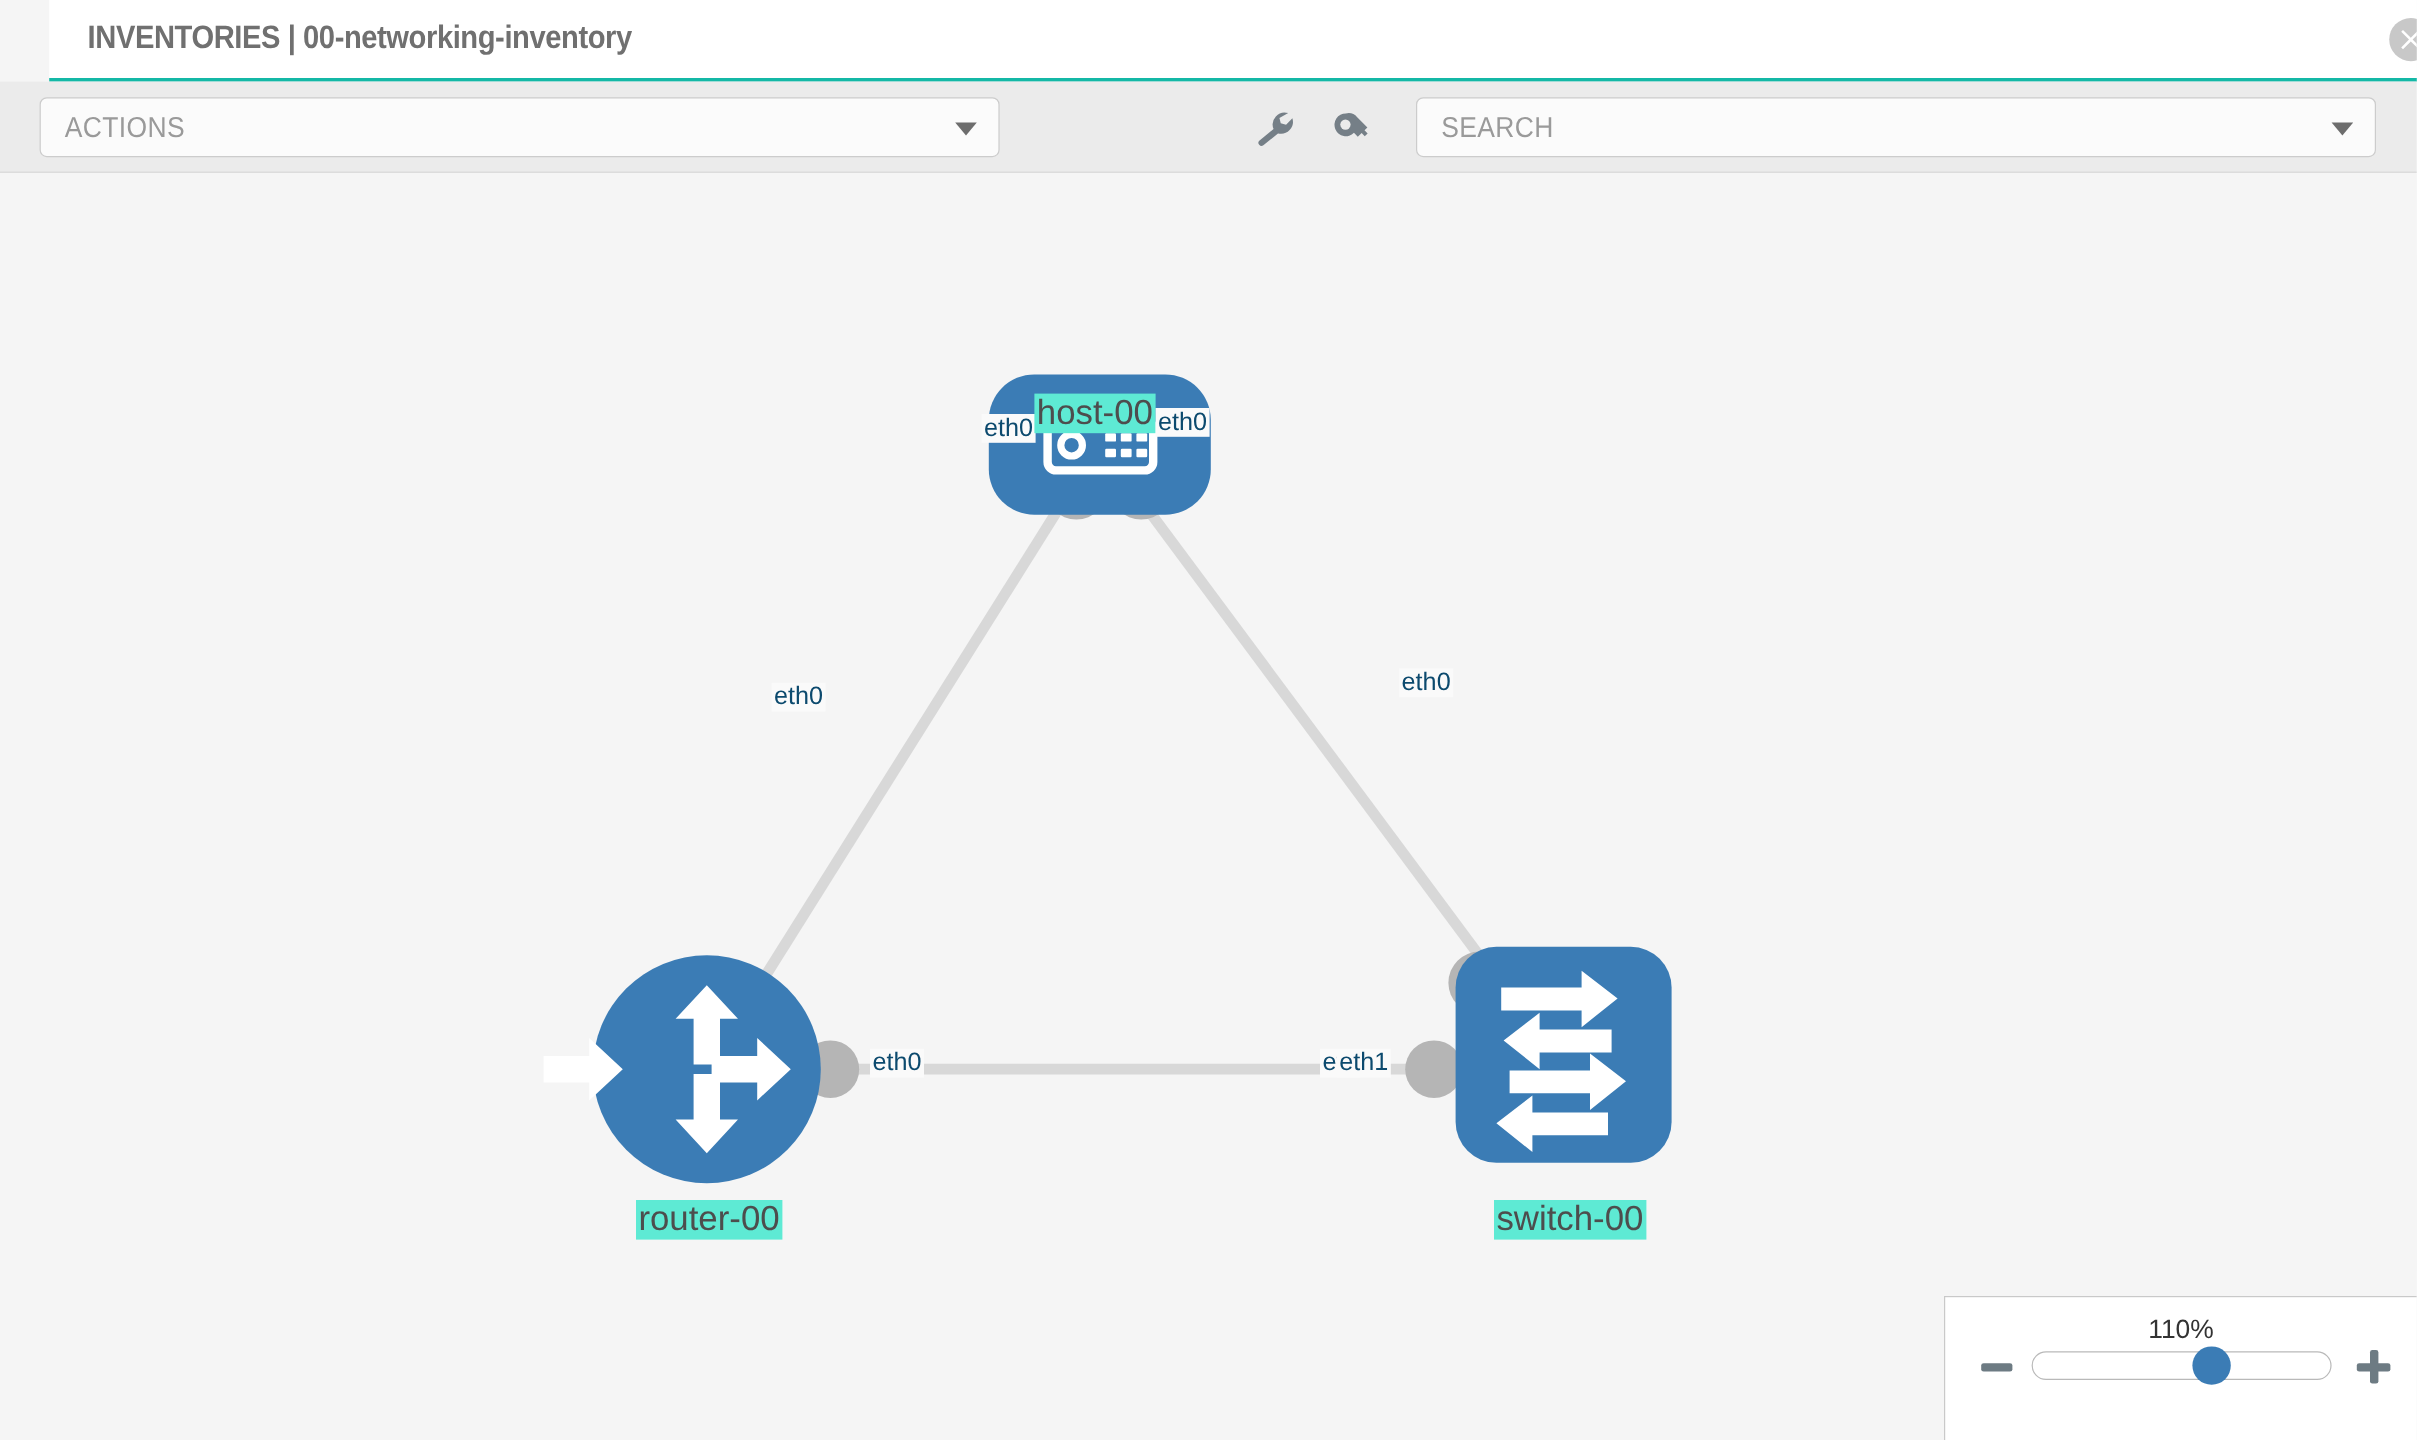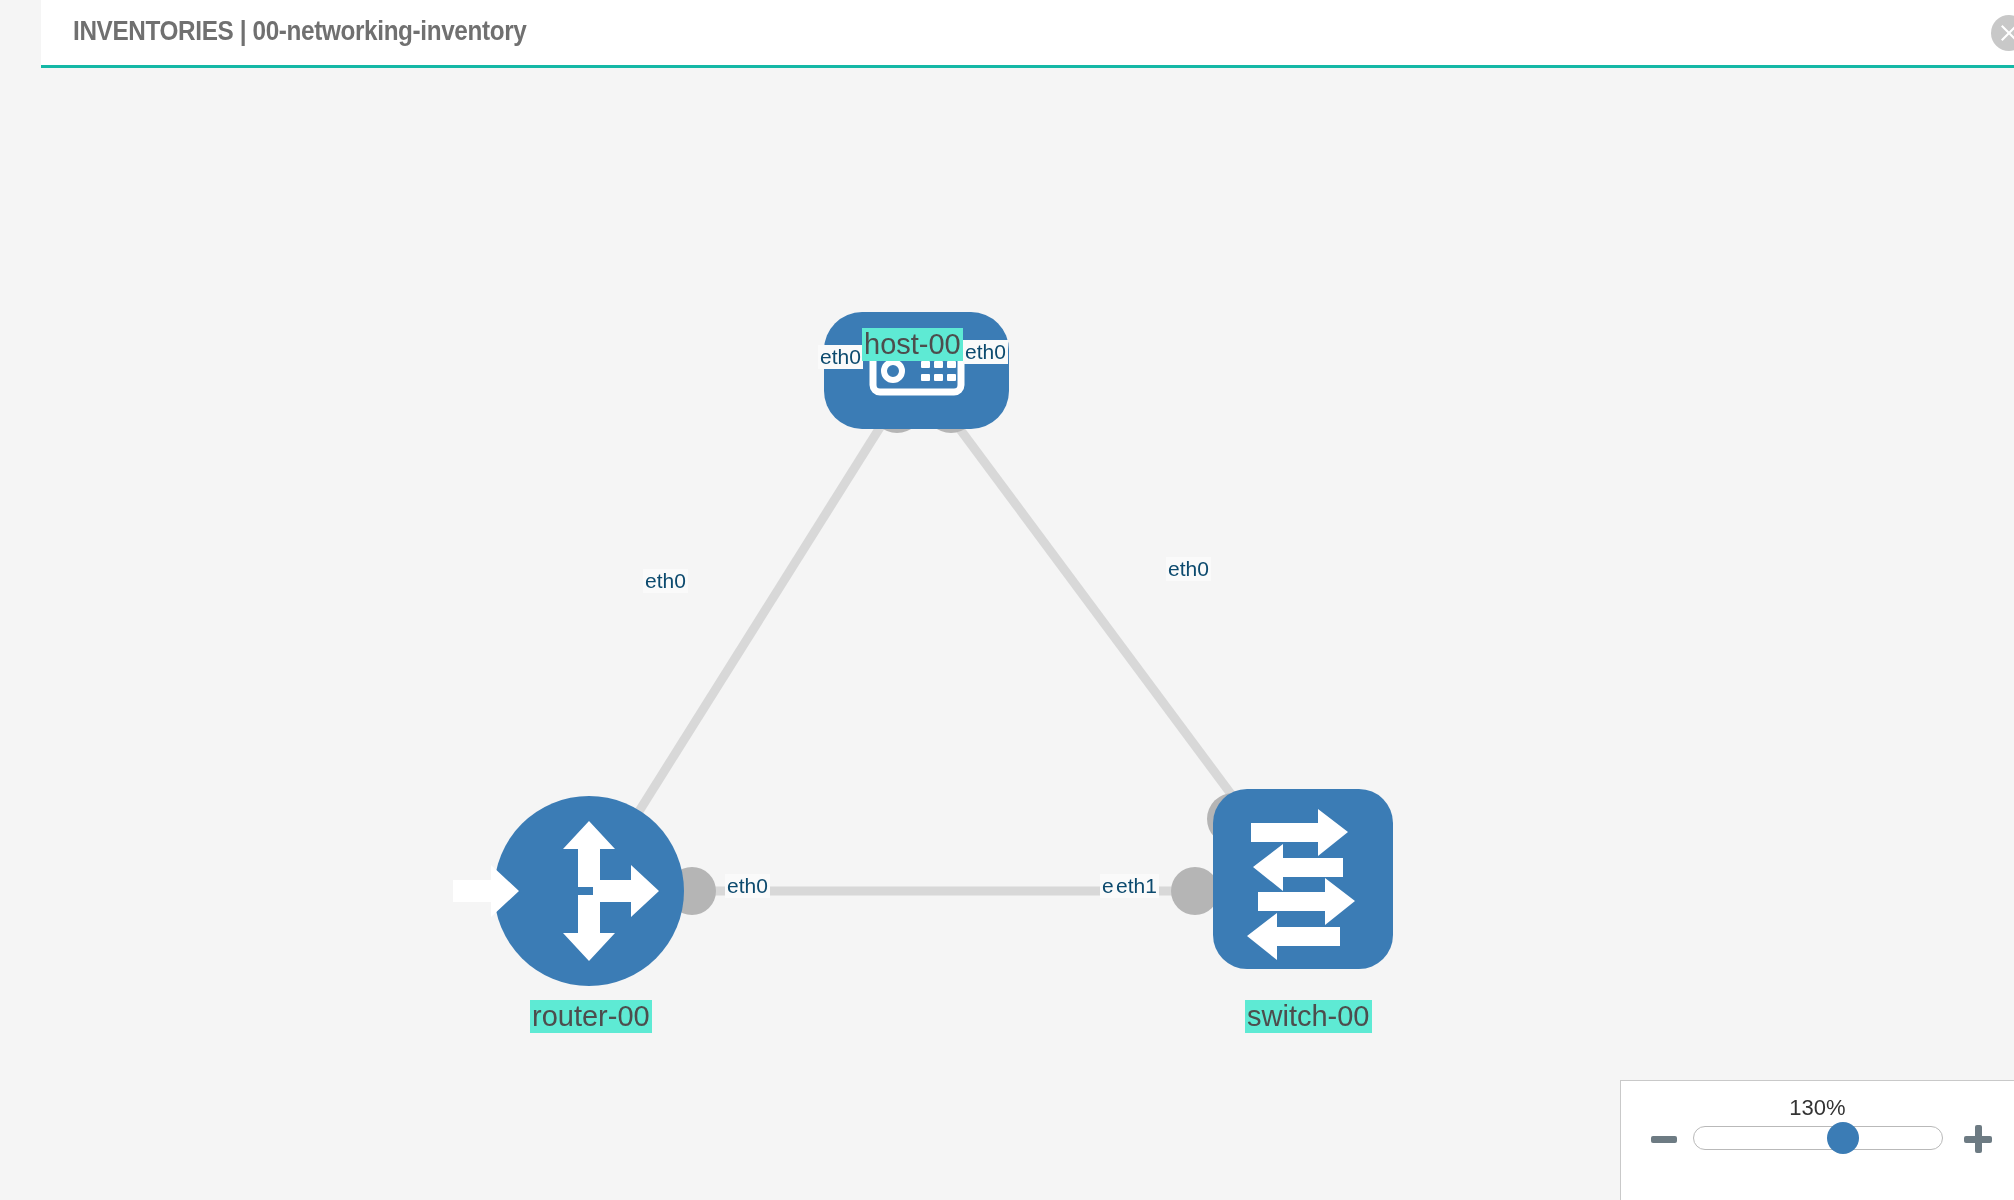--- a/index.html
+++ b/index.html
@@ -231,20 +231,47 @@
 
   <div class="header">
     <div class="header-title">INVENTORIES | 00-networking-inventory</div>
     <div class="close-btn">
       <svg width="36" height="36" viewBox="0 0 36 36" aria-hidden="true">
         <path d="M11.5 10 L18 16.5 L24.5 10 L26 11.5 L19.5 18 L26 24.5 L24.5 26 L18 19.5 L11.5 26 L10 24.5 L16.5 18 L10 11.5 Z" fill="#ffffff"></path>
       </svg>
     </div>
   </div>
 
+  <div class="toolbar">
+
+    <div class="actions-select">
+      <span class="actions-label">ACTIONS</span>
+      <span class="caret"></span>
+    </div>
+
+    <div class="tool-icon wrench">
+      <svg width="38" height="34" viewBox="0 0 38 34" aria-hidden="true">
+        <path d="M30.5 4.2 a10 10 0 0 0 -12.2 13.3 L6.4 27.2 a2.6 2.6 0 0 0 3.4 3.9 l12.2 -9.9 A10 10 0 0 0 34 8.6 l-5.3 5.3 -4.4 -1.1 -1.1 -4.4 Z" fill="#757f87"></path>
+      </svg>
+    </div>
+
+    <div class="tool-icon key">
+      <svg width="38" height="34" viewBox="0 0 38 34" aria-hidden="true">
+        <g fill="#757f87">
+          <path d="M13.5 4.5 a9.5 9.5 0 1 0 6.8 16.2 l3.2 3.2 3.2 -3.0 2.6 2.6 2.4 -2.3 -2.6 -2.6 2.4 -2.4 -8.5 -8.5 A9.5 9.5 0 0 0 13.5 4.5 Z"></path>
+          <circle cx="13.2" cy="13.8" r="4.3" fill="#ebebeb"></circle>
+        </g>
+      </svg>
+    </div>
+
+    <div class="search-box">
+      <span class="search-label">SEARCH</span>
+      <span class="caret"></span>
+    </div>
+  </div>
 
   <div class="canvas">
 
     <svg width="2014" height="1055" aria-hidden="true">
 
       <g>
         <line x1="916" y1="225" x2="589" y2="746" stroke="#d8d8d8" stroke-width="9"></line>
         <line x1="916" y1="225" x2="1303" y2="746" stroke="#d8d8d8" stroke-width="9"></line>
         <line x1="589" y1="746" x2="1303" y2="746" stroke="#d8d8d8" stroke-width="9"></line>
       </g>
@@ -311,21 +338,21 @@
 
     <div class="iface-label" style="left:725px; top:729px;">eth0</div>
     <div class="iface-label" style="left:1100px; top:729px;">eth</div>
     <div class="iface-label" style="left:1114px; top:729px;">eth1</div>
 
     <div class="node-label" style="left:530px; top:855px;">router-00</div>
     <div class="node-label" style="left:1245px; top:855px;">switch-00</div>
   </div>
 
   <div class="zoom-panel">
-    <div class="zoom-value">130%</div>
+    <div class="zoom-value">110%</div>
     <div class="zoom-minus"></div>
     <div class="zoom-track">
       <div class="zoom-thumb" style="left: 60%;"></div>
     </div>
     <div class="zoom-plus"></div>
   </div>
 
 </div>
 
 </body></html>

